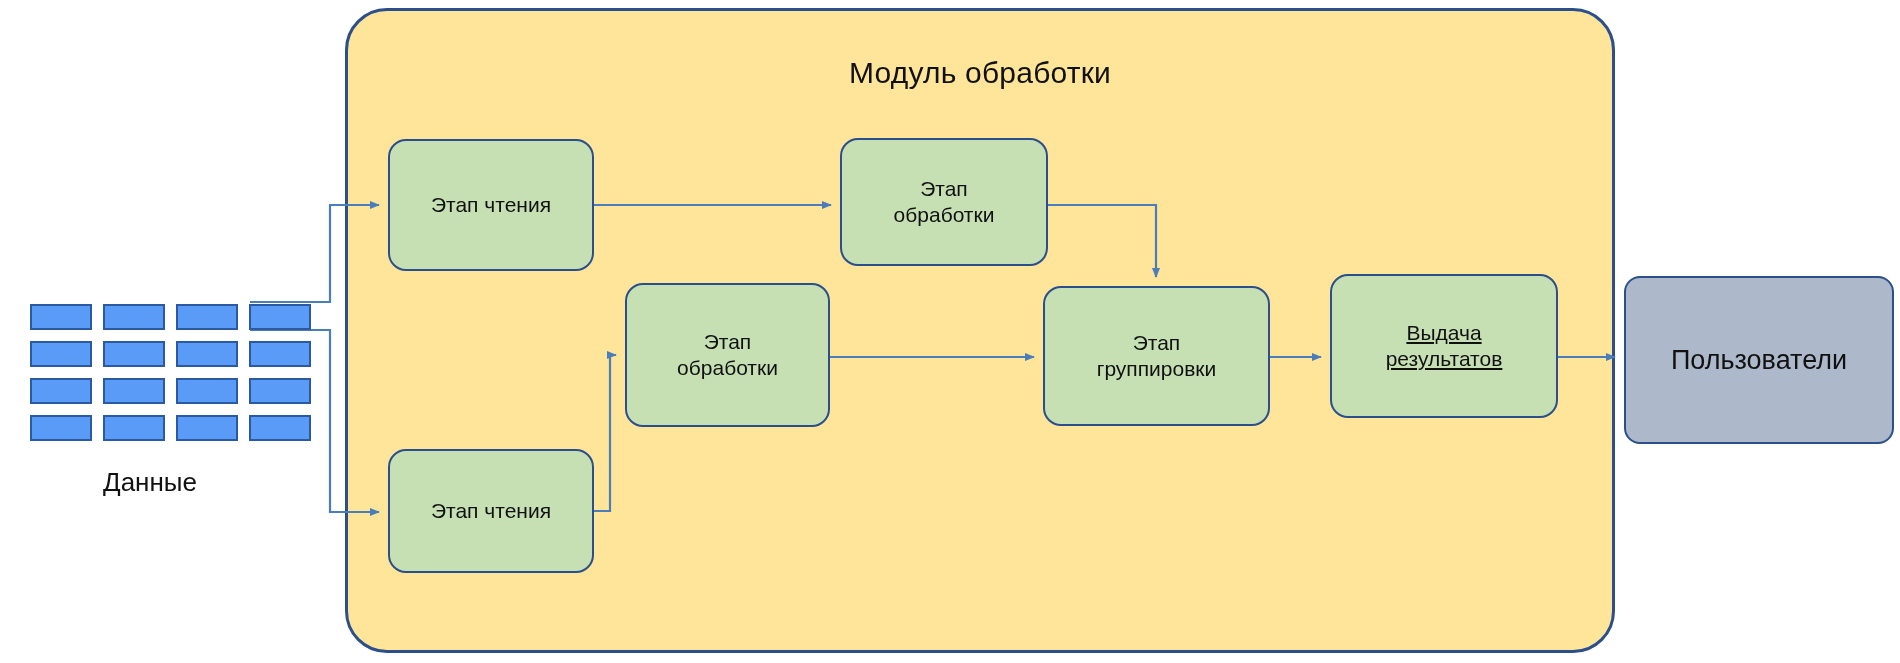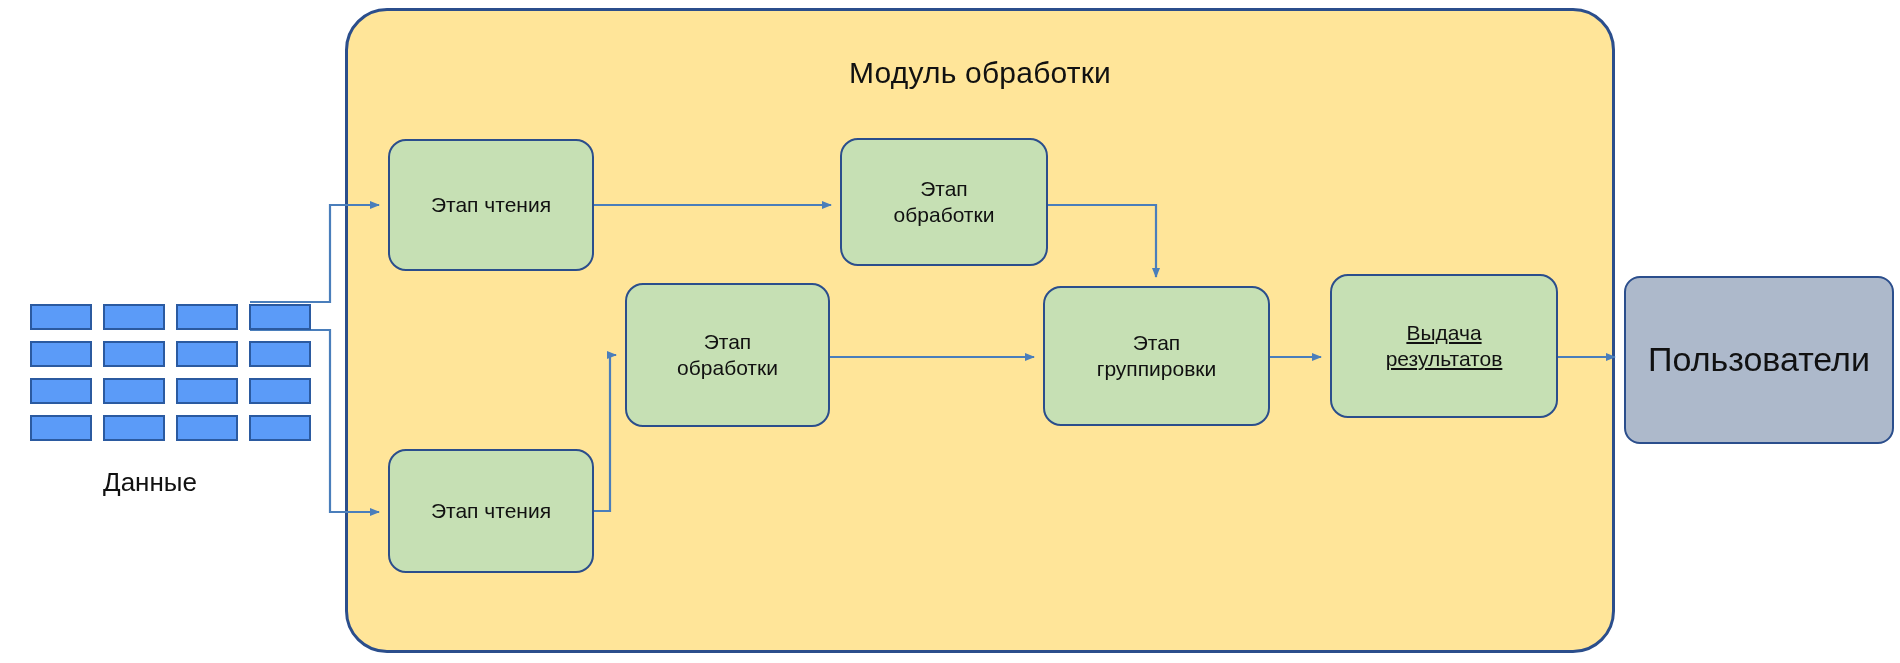--- a/index.html
+++ b/index.html
@@ -59,21 +59,21 @@
     color: #111111;
     border-radius: 18px;
     border: 2.5px solid #2b4e8c;
   }
   .node.stage {
     background: #c6e0b4;
   }
   .node.users {
     background: #adb9cb;
     border-radius: 16px;
-    font-size: 34px;
+    font-size: 27px;
   }
   .node span { display: block; padding: 0 8px; }
 
   
   #n-read-top    { left: 388px;  top: 139px; width: 206px; height: 132px; }
   #n-proc-top    { left: 840px;  top: 138px; width: 208px; height: 128px; }
   #n-read-bottom { left: 388px;  top: 449px; width: 206px; height: 124px; }
   #n-proc-mid    { left: 625px;  top: 283px; width: 205px; height: 144px; }
   #n-group       { left: 1043px; top: 286px; width: 227px; height: 140px; }
   #n-output      { left: 1330px; top: 274px; width: 228px; height: 144px; text-decoration: underline; }

